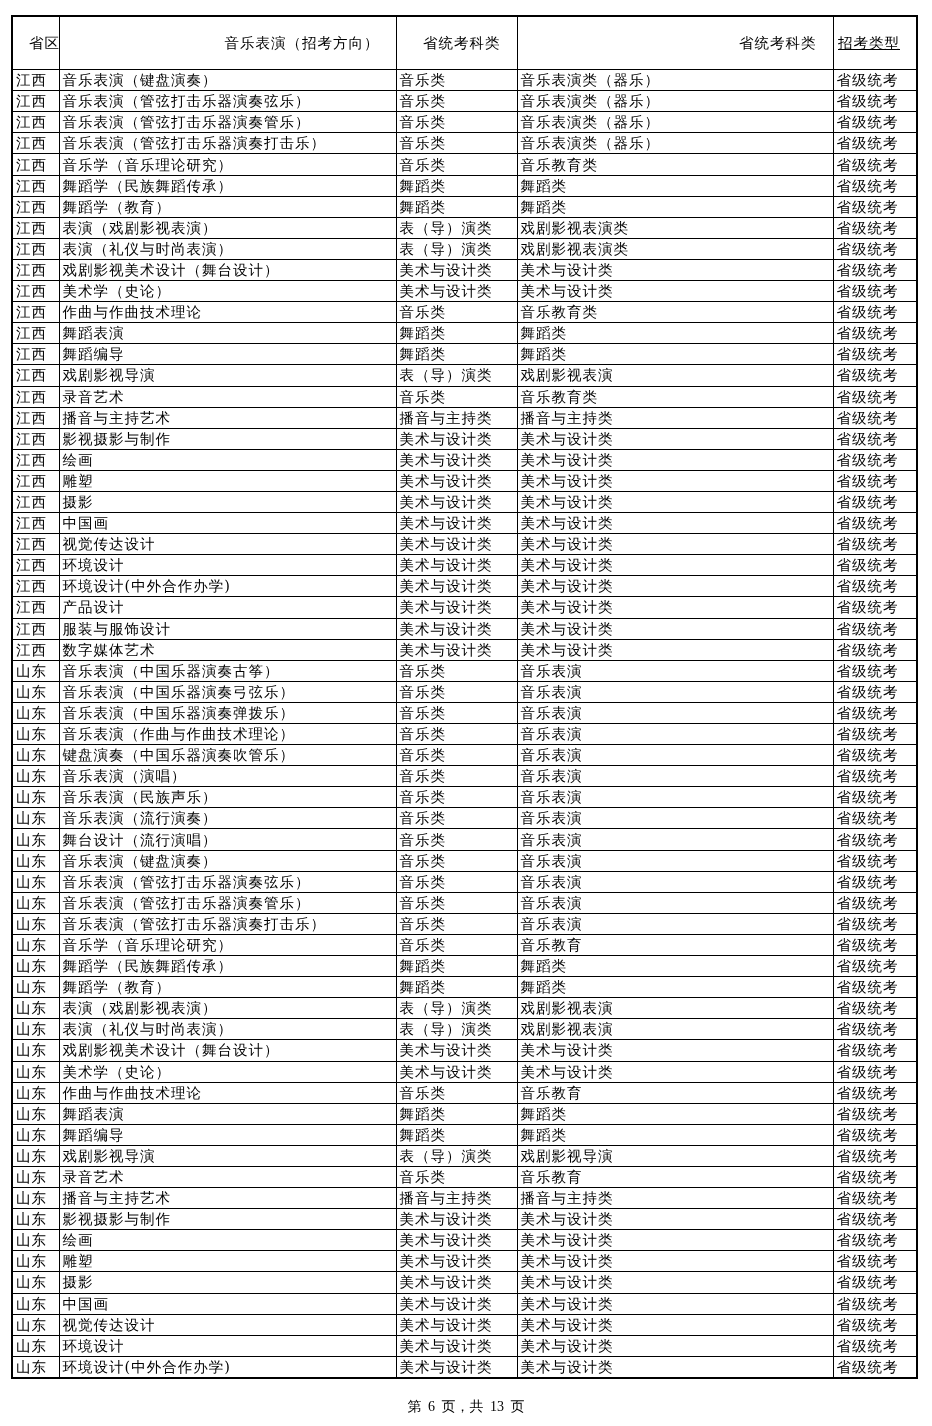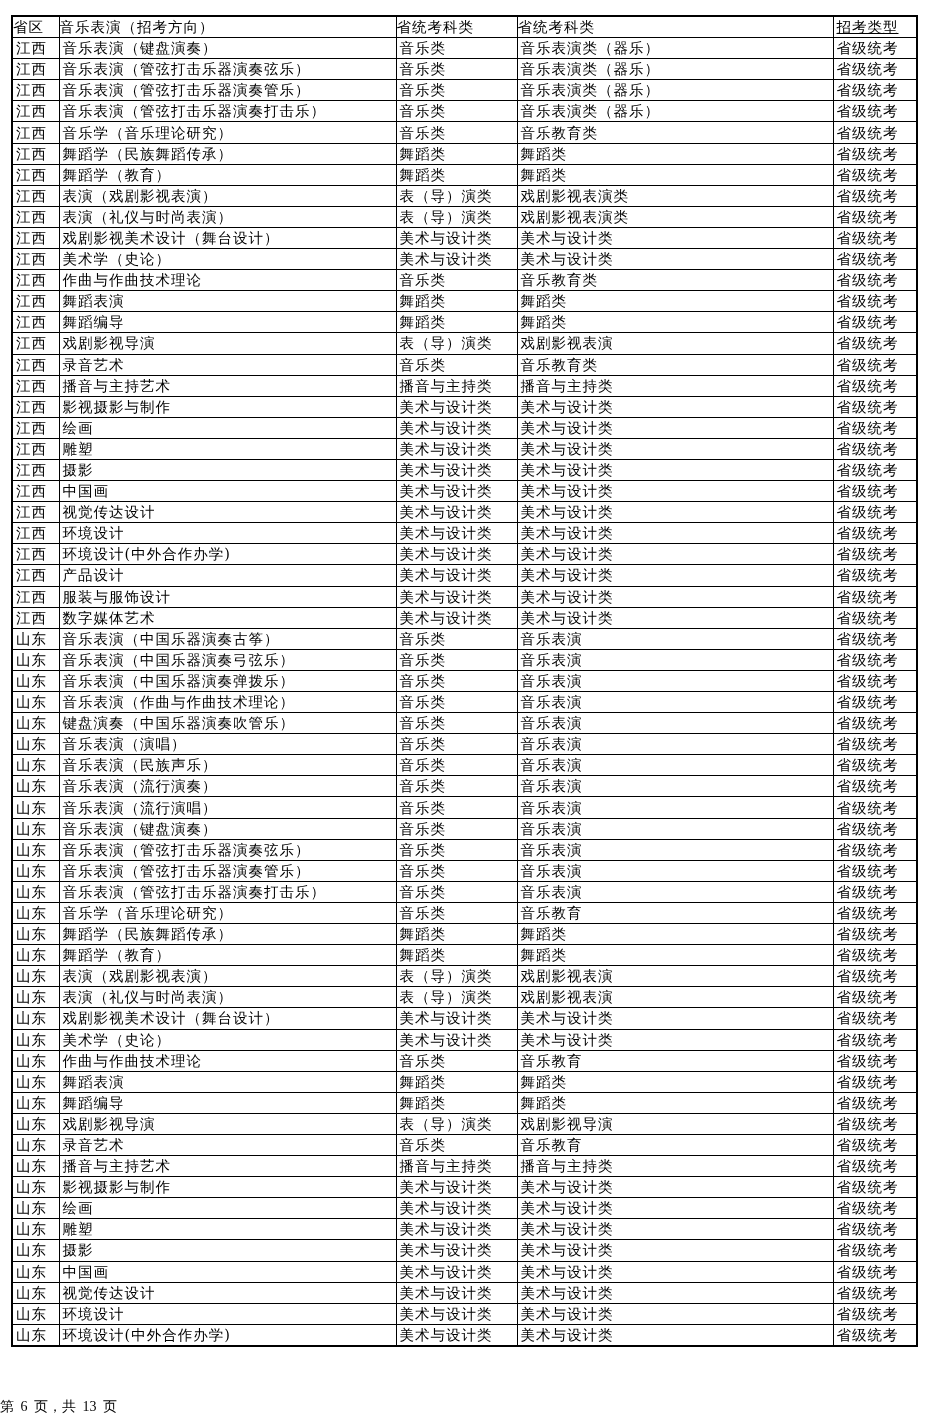--- a/index.html
+++ b/index.html
@@ -3,26 +3,26 @@
 <meta charset="utf-8">
 <style>
   html, body { margin:0; padding:0; background:#ffffff; }
   body { width:932px; height:1426px; position:relative; overflow:hidden;
          font-family: "DejaVu Serif", "Liberation Serif", serif; color:#000; }
   table.grid { position:absolute; left:11px; top:15px; width:905px;
                border-collapse:collapse; table-layout:fixed; }
   table.grid td, table.grid th { border:1px solid #000; height:20.1px; padding:0 0 0 3px;
                font-size:14.5px; line-height:20px; white-space:nowrap; overflow:hidden;
                font-weight:normal; text-align:left; letter-spacing:1px; }
-  table.grid th { text-align:left; padding:0; }
+  table.grid th { text-align:right; padding:16px; }
   table.grid th.c-type { padding-left:3px;text-decoration:underline; }
   table.grid { border:2px solid #000; }
   col.c1 { width:47px; } col.c2 { width:337px; } col.c3 { width:121px; }
   col.c4 { width:316px; } col.c5 { width:84px; }
-  .footer { position:absolute; top:1398px; left:0; width:932px; text-align:left;
+  .footer { position:absolute; top:1398px; left:0; width:932px; text-align:center;
             font-size:14px; font-family:"Liberation Serif", serif; word-spacing:3px; }
 </style>
 </head>
 <body>
 
 <table class="grid">
   <colgroup>
       <col class="c1">
       <col class="c2">
       <col class="c3">
@@ -286,21 +286,21 @@
       </tr>
       <tr>
         <td>山东</td>
         <td>音乐表演（流行演奏）</td>
         <td>音乐类</td>
         <td>音乐表演</td>
         <td>省级统考</td>
       </tr>
       <tr>
         <td>山东</td>
-        <td>音乐表演（流行演唱）</td>
+        <td>舞台设计（流行演唱）</td>
         <td>音乐类</td>
         <td>音乐表演</td>
         <td>省级统考</td>
       </tr>
       <tr>
         <td>山东</td>
         <td>音乐表演（键盘演奏）</td>
         <td>音乐类</td>
         <td>音乐表演</td>
         <td>省级统考</td>

